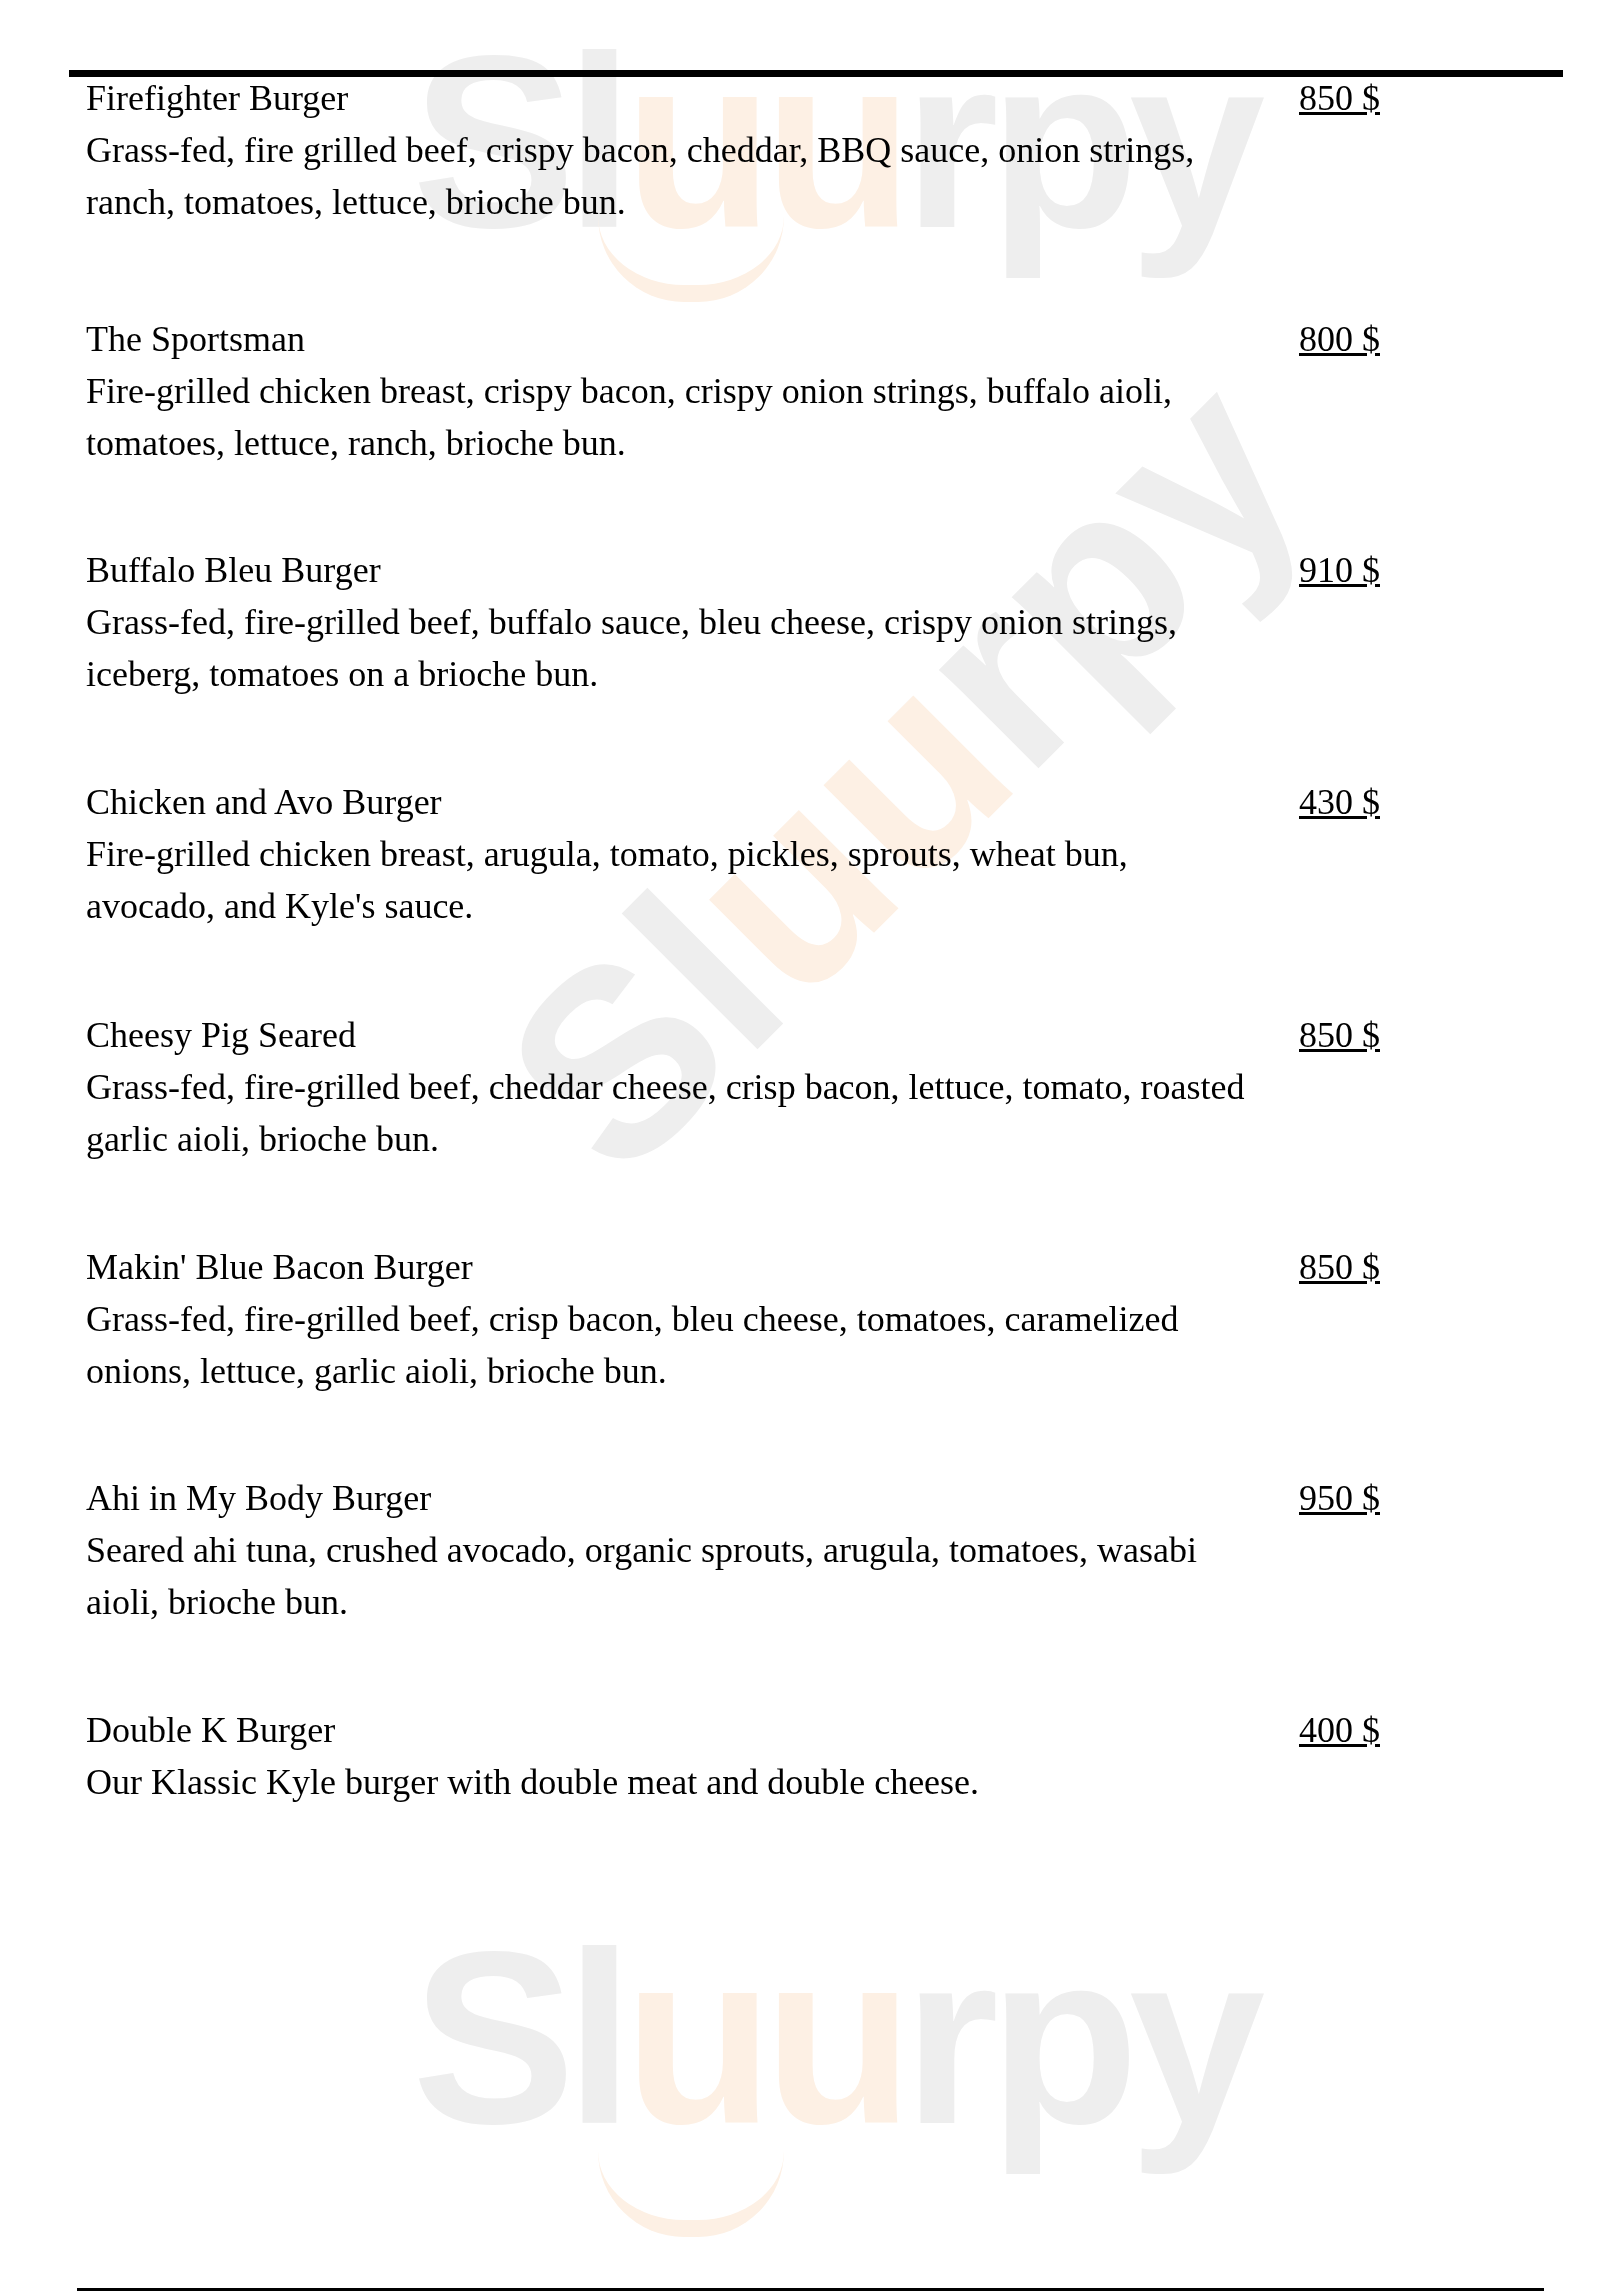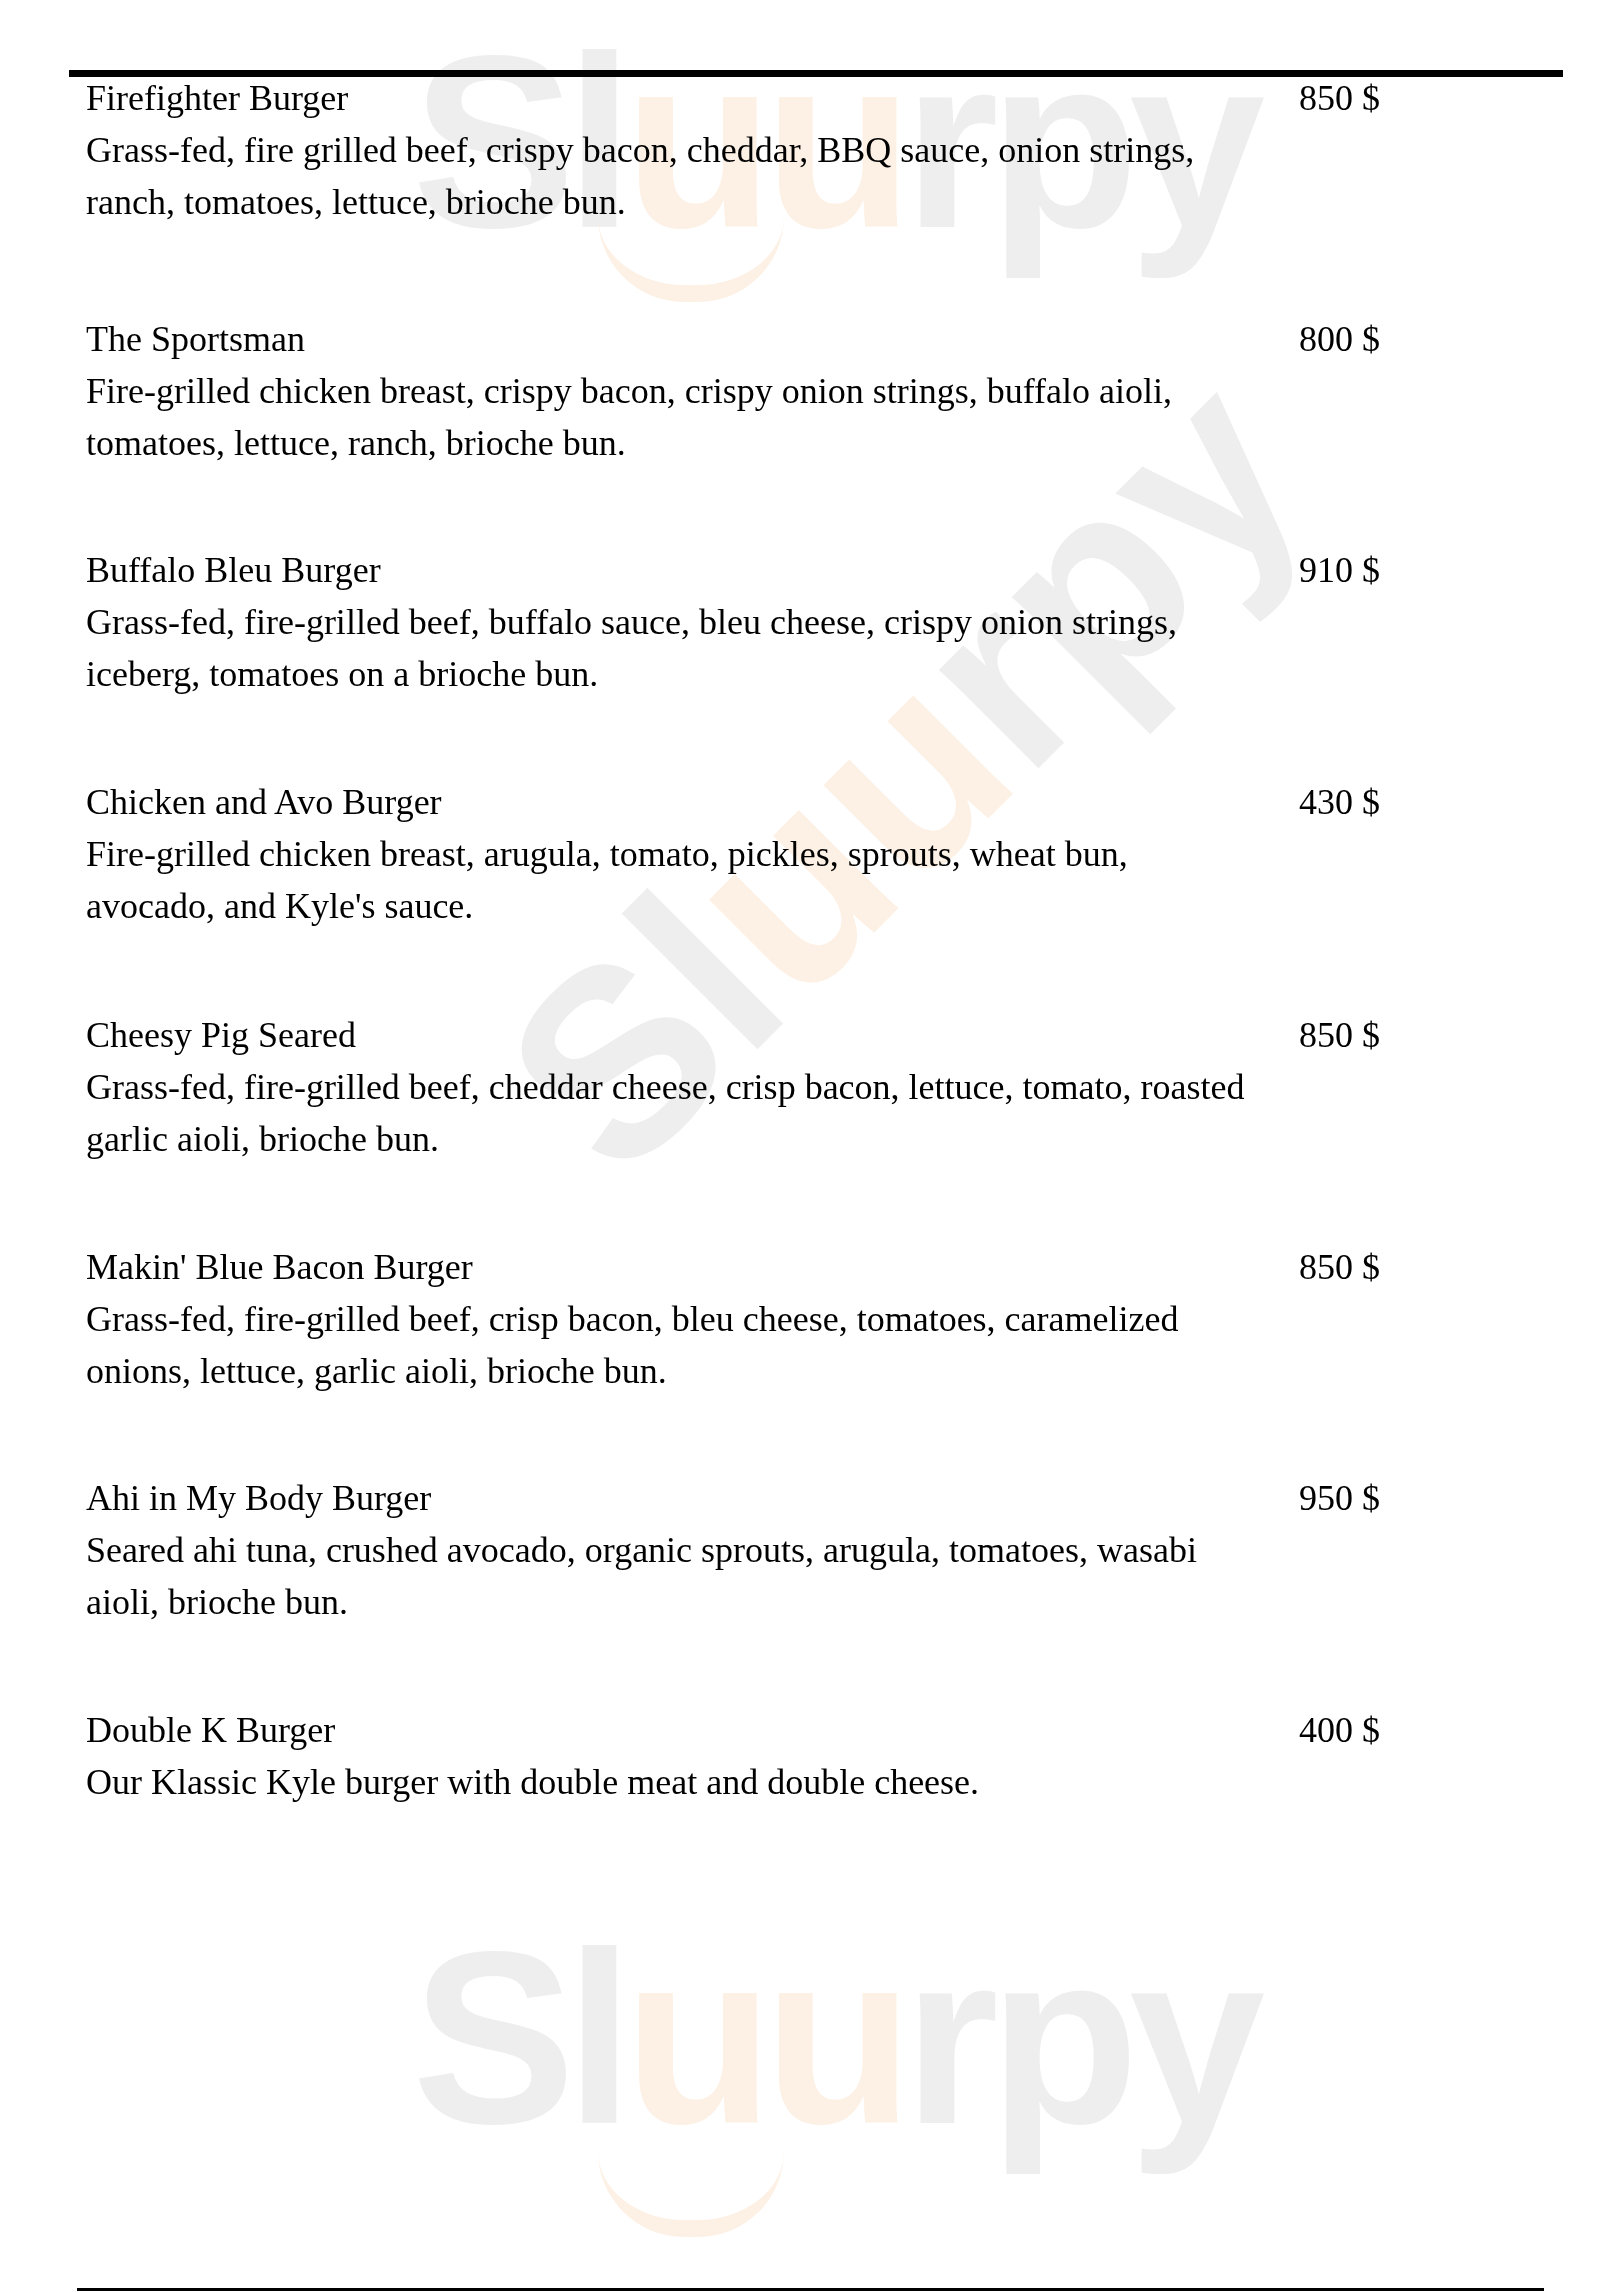--- a/index.html
+++ b/index.html
@@ -13,21 +13,21 @@
   .wm-mid { left:461px; top:1029px; font-size:265px; transform:rotate(-45deg); transform-origin:left top; }
   .wm-bot { left:412px; top:1916px; font-size:245px; letter-spacing:-9.8px; }
   .wm .swirl { position:absolute; width:186px; height:69px; border-bottom:17.6px solid #fdf0e4;
                border-radius:0 0 98px 98px; }
   .rule-top { position:absolute; left:69px; top:70px; width:1494px; height:6.9px; background:#000; }
   .rule-bot { position:absolute; left:77px; top:2288px; width:1467px; height:2.9px; background:#000; }
   .menu { position:absolute; left:0; top:0; width:100%; }
   .item { position:absolute; left:86px; width:1470px; font-size:36px; line-height:52px; }
   .item .title { display:block; }
   .item .desc { display:block; width:1176px; }
-  .item .price { position:absolute; left:1213px; top:0; }
+  .item .price { position:absolute; left:1213px; top:0;text-decoration:underline; }
 </style>
 </head>
 <body>
 
 <div class="wm wm-top">
   <span class="g">Sl</span><span class="o">uu</span><span class="g">rpy</span>
   <div class="swirl" style="left:186px; top:196px;"></div>
 </div>
 <div class="wm wm-mid">
   <span class="g">Sl</span><span class="o">uu</span><span class="g">rpy</span>

